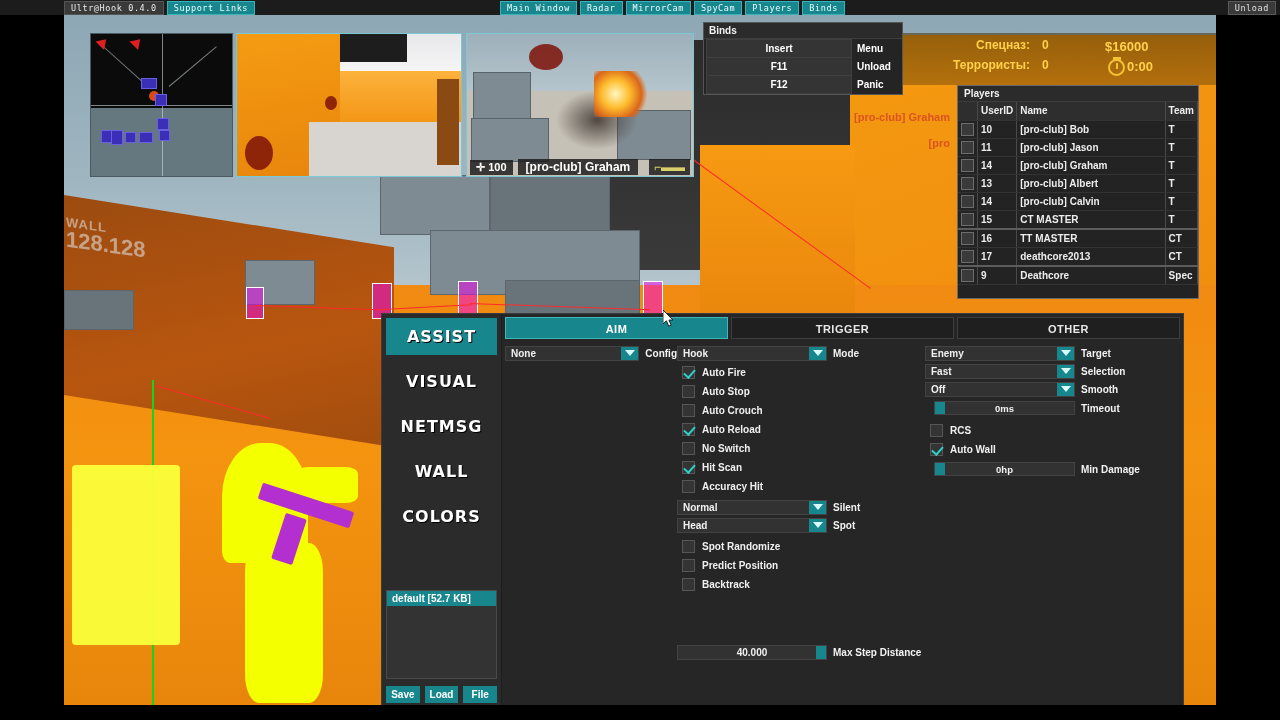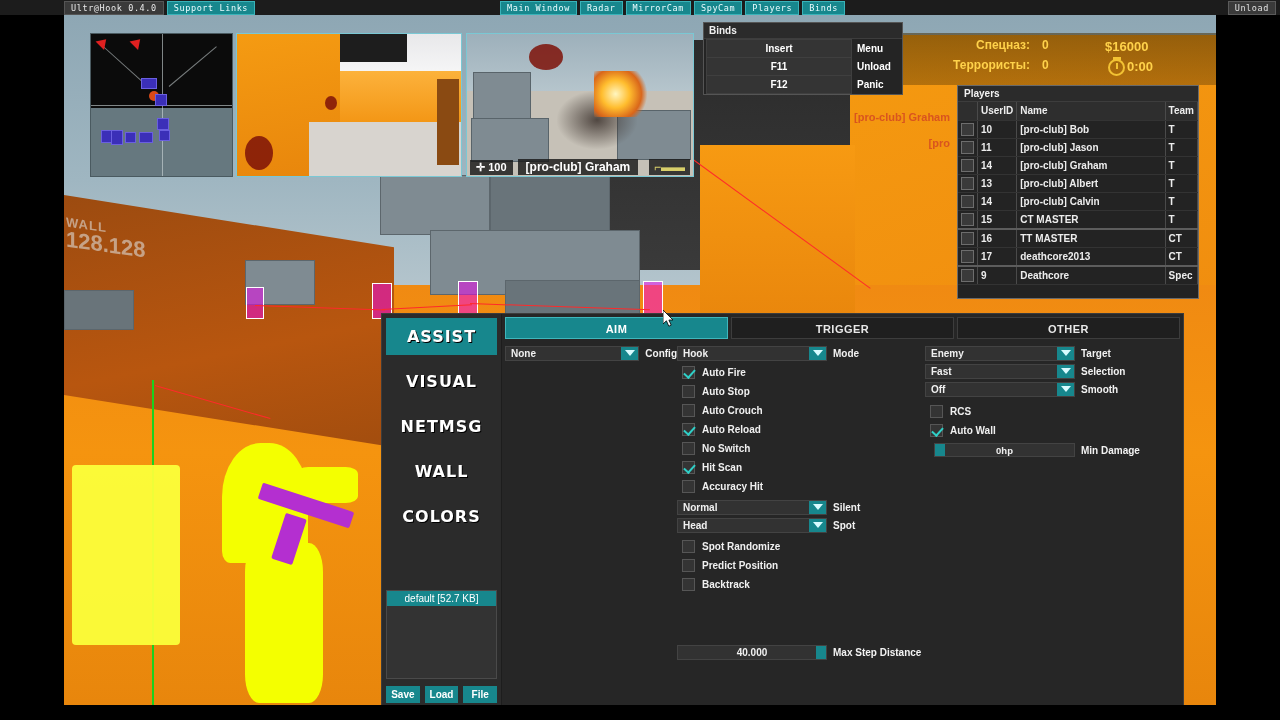--- a/index.html
+++ b/index.html
@@ -229,22 +229,22 @@
     font-family:"DejaVu Sans", sans-serif;
     margin-bottom:8px; background:transparent; cursor:pointer;
     text-shadow:1px 1px 0 #000;
   }
   .side-btn.active { background:#17878d; }
   .cfg-list {
     position:absolute; left:4px; right:4px; top:276px; height:89px;
     background:#333; border:1px solid #4a4a4a; padding:0;
   }
   .cfg-item {
-    background:#17878d; color:#ffffff; font-size:10px; font-weight:normal;
-    padding:2px 5px; white-space:nowrap;text-align:center;
+    background:#17878d; color:#ffffff; font-size:10px; font-weight:bold;
+    padding:2px 5px; white-space:nowrap;
   }
   .cfg-btns { position:absolute; left:4px; right:4px; bottom:4px; display:flex; gap:5px; }
   .cfg-btn {
     flex:1; background:#17878d; color:#fff; font-size:10px; font-weight:bold;
     text-align:center; padding:3px 0; cursor:pointer;
   }
 
   .content { flex:1; display:flex; flex-direction:column; background:#262626; padding:3px; }
   .tabs { display:flex; gap:3px; height:22px; }
   .tab {
@@ -696,20 +696,27 @@
             <div class="ctl-row">
               <div class="dd">
                 <span class="dd-val">Off</span>
                 <span class="dd-arrow">
                     <i></i>
                   </span>
               </div>
               <span class="ctl-label">Smooth</span>
             </div>
 
+            <div class="ctl-row" style="margin-top:3px;">
+              <div class="slider indent">
+                <span class="fill" style="width:10px;"></span>
+                <span class="sv">0ms</span>
+              </div>
+              <span class="ctl-label">Timeout</span>
+            </div>
 
             <div class="cbrow" style="margin-top:5px;">
               <span class="cb"></span>
               <span class="cb-label">RCS</span>
             </div>
             <div class="cbrow">
               <span class="cb on"></span>
               <span class="cb-label">Auto Wall</span>
             </div>
 

